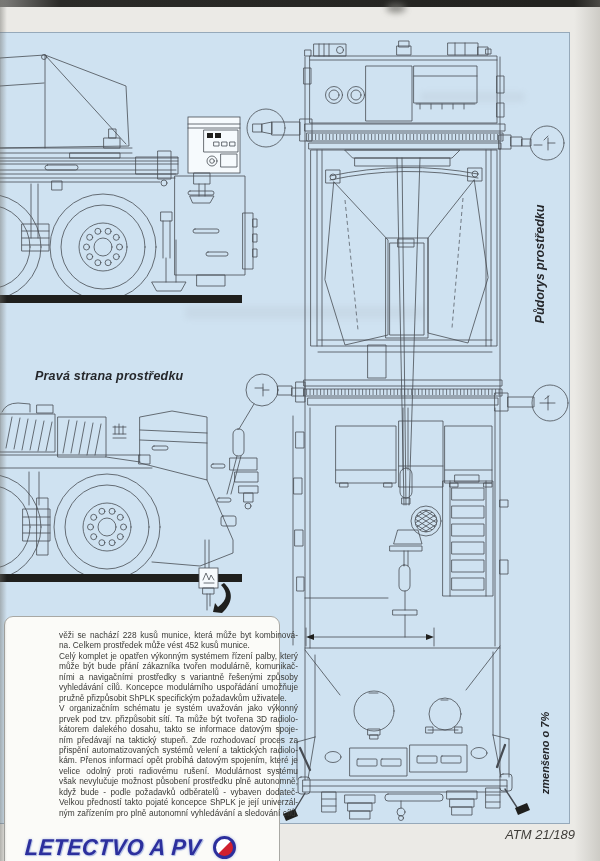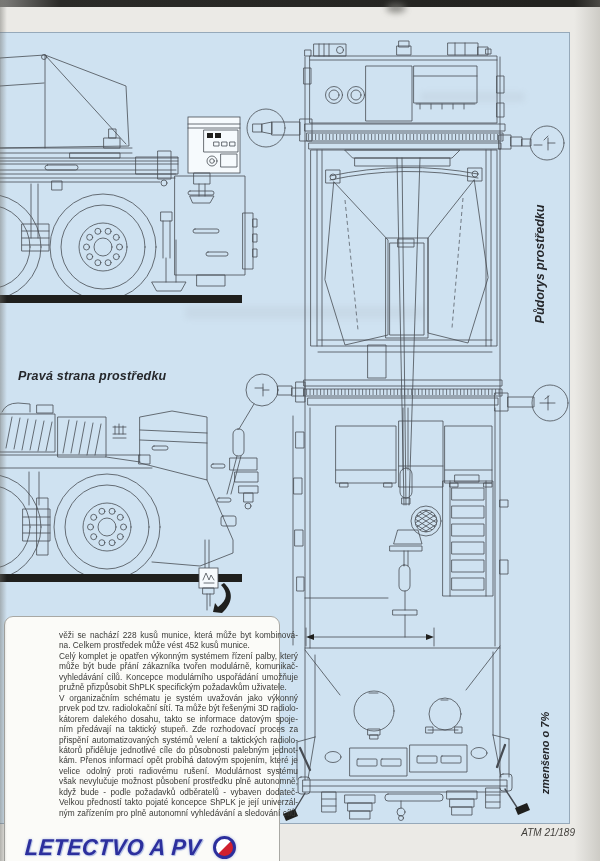--- a/index.html
+++ b/index.html
@@ -19,39 +19,39 @@
      border:1px solid #96a9ba;border-left:none;box-sizing:border-box;}
   .smudge{position:absolute;background:#8a8d96;opacity:.10;filter:blur(3px);border-radius:4px;}
   svg.draw{position:absolute;left:0;top:32px;width:573px;height:792px;}
   .ln{fill:none;stroke:#474c53;stroke-width:0.8;stroke-linecap:round;stroke-linejoin:round;}
   .lnw{fill:#f6fafd;stroke:#474c53;stroke-width:0.8;}
   .dk{fill:#1f1f1d;stroke:none;}
   .hatch{fill:none;stroke:#474c53;stroke-width:6;stroke-dasharray:1.1,2.4;opacity:.65;}
   .dash{fill:none;stroke:#474c53;stroke-width:0.7;stroke-dasharray:4,3;}
   
   .lbl{position:absolute;font-weight:bold;font-style:italic;color:#25272b;white-space:nowrap;}
-  #lbl-side{left:18px;top:369px;font-size:12.5px;letter-spacing:.2px;}
+  #lbl-side{left:35px;top:369px;font-size:12.5px;letter-spacing:.2px;}
   .lbl-rot{transform:translate(-50%,-50%) rotate(-90deg);}
   #lbl-plan{left:540px;top:264px;font-size:12.5px;}
   #lbl-scale{left:545px;top:753px;font-size:11px;font-weight:700;}
   
   .textbox{position:absolute;left:4px;top:616px;width:276px;height:260px;background:#fbfbf8;
      border:1px solid #a8a8a4;border-radius:9px;box-sizing:border-box;z-index:10;}
   .article{position:absolute;left:30px;top:13px;width:239px;margin-left:24px;}
   .text-line{font-size:8.3px;line-height:10.45px;color:#3a3a37;text-align:justify;
      text-align-last:justify;white-space:nowrap;overflow:hidden;}
   .text-line.para-end{text-align-last:left;}
   
   .logo{position:absolute;left:20px;top:217px;display:flex;align-items:center;gap:1px;}
   .logo-text{font-size:23px;font-weight:700;font-style:italic;color:#2c2f9d;
      letter-spacing:.5px;transform:skewX(-4deg) scaleX(.94);transform-origin:left;
      text-shadow:0 0 3px #a9b8e2, 1px 1px 0 #b9c4e6;}
   .roundel{width:17px;height:17px;border-radius:50%;border:3px solid #2c2f9d;margin-left:-1px;
      background:linear-gradient(135deg,#ffffff 49%,#d0202e 51%);box-shadow:0 0 3px #a9b8e2;}
-  .atm{position:absolute;left:505px;top:827px;width:70px;text-align:right;font-size:10px;
+  .atm{position:absolute;left:505px;top:827px;width:70px;text-align:right;font-size:13px;
      font-style:italic;color:#403e3a;}
 </style>
 </head>
 <body>
 
 <div id="page">
   <div class="top-strip"></div>
   <div class="top-blob"></div>
 
   <div class="panel"></div>
@@ -368,28 +368,28 @@
   <div class="lbl" id="lbl-side">Pravá strana prostředku</div>
   <div class="lbl lbl-rot" id="lbl-plan">Půdorys prostředku</div>
   <div class="lbl lbl-rot" id="lbl-scale">zmenšeno o 7%</div>
 
   <div class="textbox">
     <div class="article">
         <div class="text-line">věži se nachází 228 kusů munice, která může byt kombinová-</div>
         <div class="text-line para-end">na. Celkem prostředek může vést 452 kusů munice.</div>
         <div class="text-line">Celý komplet je opatřen výkonným systémem řízení palby, který</div>
         <div class="text-line">může být bude přání zákazníka tvořen modulárně, komunikač-</div>
+        <div class="text-line">ními a navigačními prostředky s variantně řešenými způsoby</div>
         <div class="text-line">vyhledávání cílů. Koncepce modulárního uspořádání umožňuje</div>
         <div class="text-line para-end">pružně přizpůsobit ShPLK specifickým požadavkům uživatele.</div>
         <div class="text-line">V organizačním schématu je systém uvažován jako výkonný</div>
-        <div class="text-line">prvek pod tzv. radiolokační sítí. Ta může být řešenými 3D radiolo-</div>
+        <div class="text-line">prvek pod tzv. přizpůsobit sítí. Ta může být tvořena 3D radiolo-</div>
         <div class="text-line">kátorem dalekého dosahu, takto se informace datovým spoje-</div>
         <div class="text-line">ním předávají na taktický stupeň. Zde rozhodovací proces za</div>
         <div class="text-line">přispění automatizovaných systémů velení a taktických radiolo-</div>
-        <div class="text-line">kátorů přiděluje jednotlivé cíle do působnosti palebným jednot-</div>
         <div class="text-line">kám. Přenos informací opět probíhá datovým spojením, které je</div>
         <div class="text-line">velice odolný proti radiovému rušení. Modulárnost systému</div>
         <div class="text-line">však nevylučuje možnost působení prostředku plně autonomně,</div>
         <div class="text-line">když bude - podle požadavků odběratelů - vybaven dodateč-</div>
         <div class="text-line">Velkou předností takto pojaté koncepce ShPLK je její univerzál-</div>
         <div class="text-line">ným zařízením pro plně autonomní vyhledávání a sledování cílů.</div>
       </div>
     <div class="logo">
       <span class="logo-text">LETECTVO A PV</span>
       <span class="roundel"></span>

